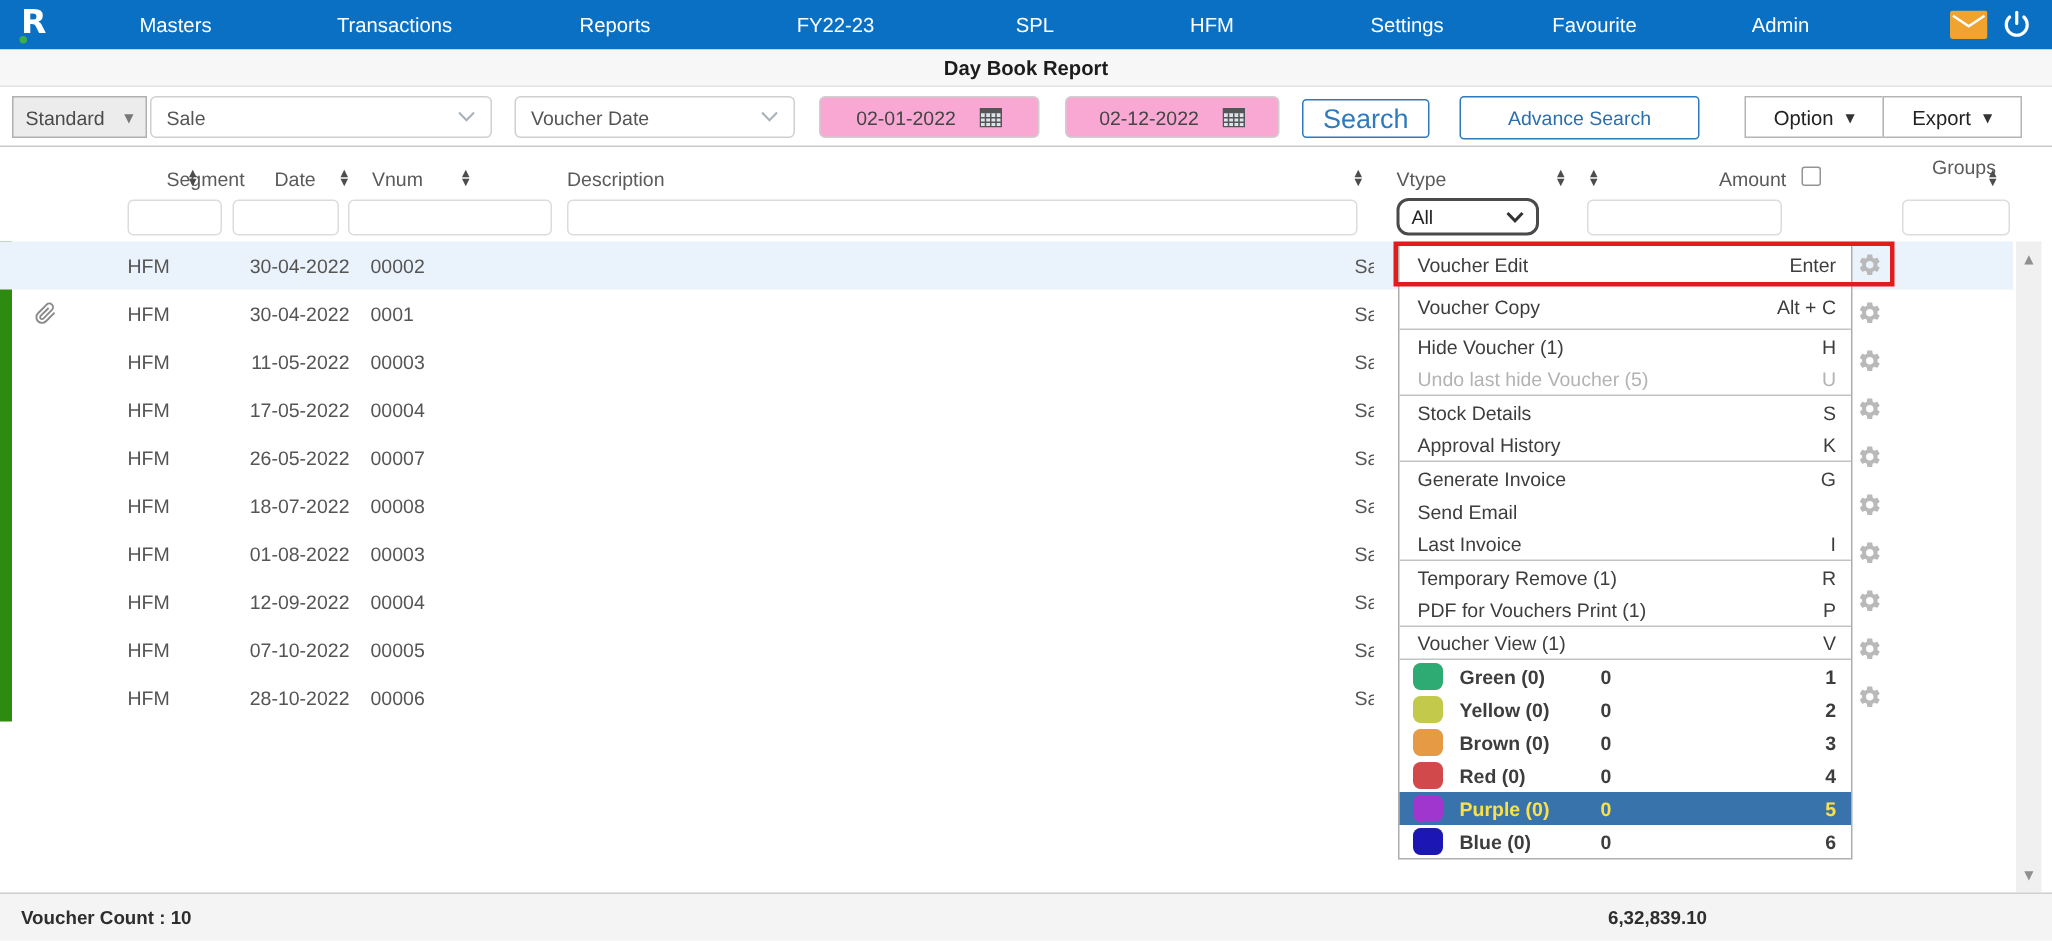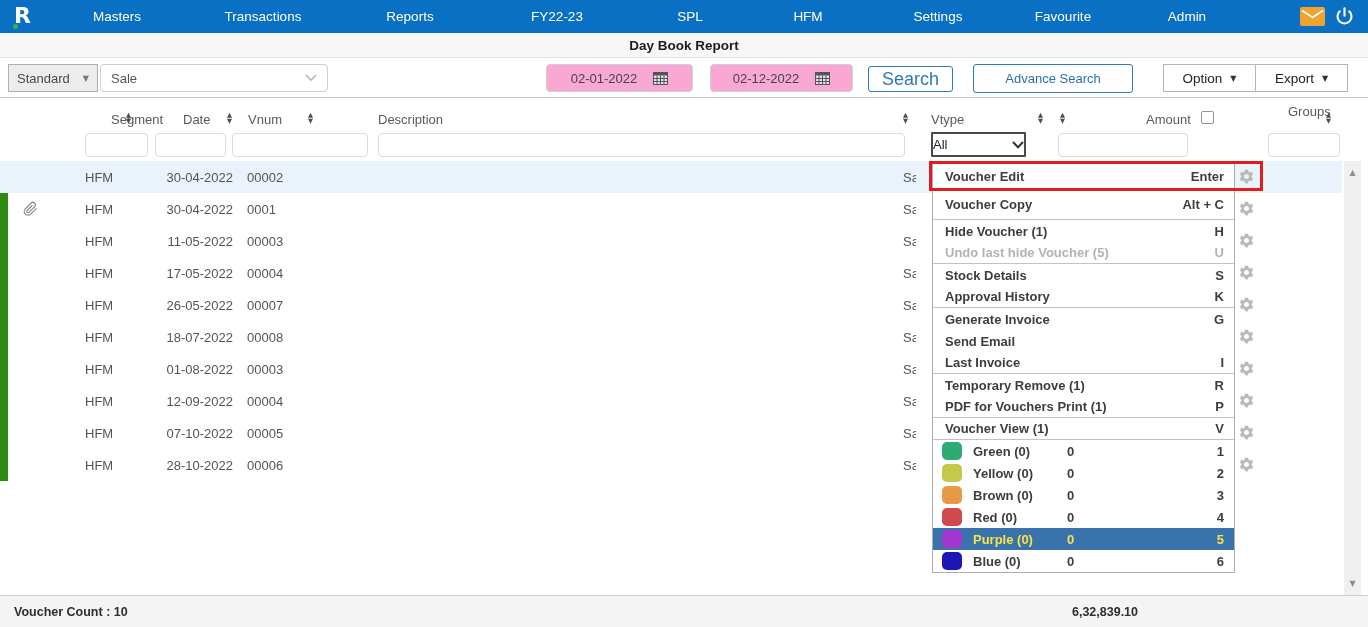--- a/index.html
+++ b/index.html
@@ -40,39 +40,39 @@
   .opt .tri{color:#333}
 
   
   .hlabel{position:absolute;font-size:13px;color:#5a5a5a;white-space:nowrap}
   .sort{position:absolute;display:inline-flex;flex-direction:column;align-items:center;cursor:pointer}
   .sort i{font-style:normal;font-size:6.5px;line-height:5.5px;color:#4d4d4d;font-family:"DejaVu Sans",sans-serif}
   .cb{position:absolute;width:13px;height:13px;border:1px solid #949494;border-radius:2px;background:#fff;cursor:pointer}
 
   
   .fin{position:absolute;top:133px;height:24px;border:1px solid #dcdcdc;border-radius:4px;background:#fff;font:12px "Liberation Sans",sans-serif;padding:0 6px;color:#333}
-  .all{position:absolute;top:132px;height:25px;border:2px solid #4a4a4a;border-radius:1px;background:#fff;display:flex;align-items:center;
-       justify-content:space-between;padding:0 0;font-size:13px;color:#222;cursor:pointer}
+  .all{position:absolute;top:132px;height:25px;border:2px solid #4a4a4a;border-radius:8px;background:#fff;display:flex;align-items:center;
+       justify-content:space-between;padding:0 8px;font-size:13px;color:#222;cursor:pointer}
 
   
   .gbar{position:absolute;left:0;top:161px;width:8px;height:320px;background:#2e8b0f}
   #tbody{position:absolute;left:0;top:161px;width:1342px}
   .trow{position:relative;height:32px;font-size:13px;color:#555;cursor:pointer}
   .trow.selrow{background:#eaf2fb}
   .c-clip{position:absolute;left:23px;top:8px}
   .c-seg{position:absolute;left:85px;top:9px}
   .c-date{position:absolute;left:155px;top:9px;width:78px;text-align:right}
   .c-vnum{position:absolute;left:247px;top:9px}
   .c-vtype{position:absolute;left:903px;top:9px;width:13px;overflow:hidden;white-space:nowrap}
   .c-gear{position:absolute;left:1238px;top:7px;width:17px;height:17px;cursor:pointer}
 
   
   .menu{position:absolute;left:932px;top:163px;width:303px;background:#fff;border:1px solid #adadad;z-index:5}
   .mi{display:flex;align-items:center;justify-content:space-between;height:22px;padding:0 10px 0 12px;
-      font-size:13px;font-weight:bold;color:#3d3d3d;cursor:pointer}
+      font-size:13px;font-weight:normal;color:#3d3d3d;cursor:pointer}
   .mi .sc{text-align:right;min-width:40px}
   .mi.h27{height:26px}
   .mi.h30{height:30px}
   .mi.h30 .sc{width:48px;white-space:normal;line-height:13px}
   .mi.dis{color:#b3b3b3;cursor:default}
   .mi.sep,.ci.sep{border-bottom:1px solid #c3c3c3}
   .ci{display:flex;align-items:center;height:22px;padding:0 10px 0 9px;font-size:13px;font-weight:bold;color:#3d3d3d;cursor:pointer}
   .ci .sw{width:20px;height:18px;border-radius:5px;margin-right:11px}
   .ci .nm{width:94px}
   .ci .ct{flex:1}
@@ -133,20 +133,26 @@
     <div class="tb std">
       <span>Standard</span>
       <span class="tri">▼</span>
     </div>
     <div class="tb sel sel-sale">
       <span>Sale</span>
       <svg width="12" height="8" viewBox="0 0 12 8" fill="none" stroke="#a9b2ba" stroke-width="1.4">
           <path d="M1 1l5 5.2L11 1"></path>
         </svg>
     </div>
+    <div class="tb sel sel-vd">
+      <span>Voucher Date</span>
+      <svg width="12" height="8" viewBox="0 0 12 8" fill="none" stroke="#a9b2ba" stroke-width="1.4">
+          <path d="M1 1l5 5.2L11 1"></path>
+        </svg>
+    </div>
     <div class="tb date d1">
       <span>02-01-2022</span>
       <svg width="15" height="13" viewBox="0 0 15 13">
           <rect x="0.5" y="0.5" width="14" height="12" fill="#dde4ec" stroke="#555"></rect>
           <rect x="0.5" y="0.5" width="14" height="3" fill="#555"></rect>
           <path d="M0.5 6.5h14M0.5 9.5h14M4 3.5v9M7.5 3.5v9M11 3.5v9" stroke="#555" fill="none"></path>
         </svg>
     </div>
     <div class="tb date d2">
       <span>02-12-2022</span>

